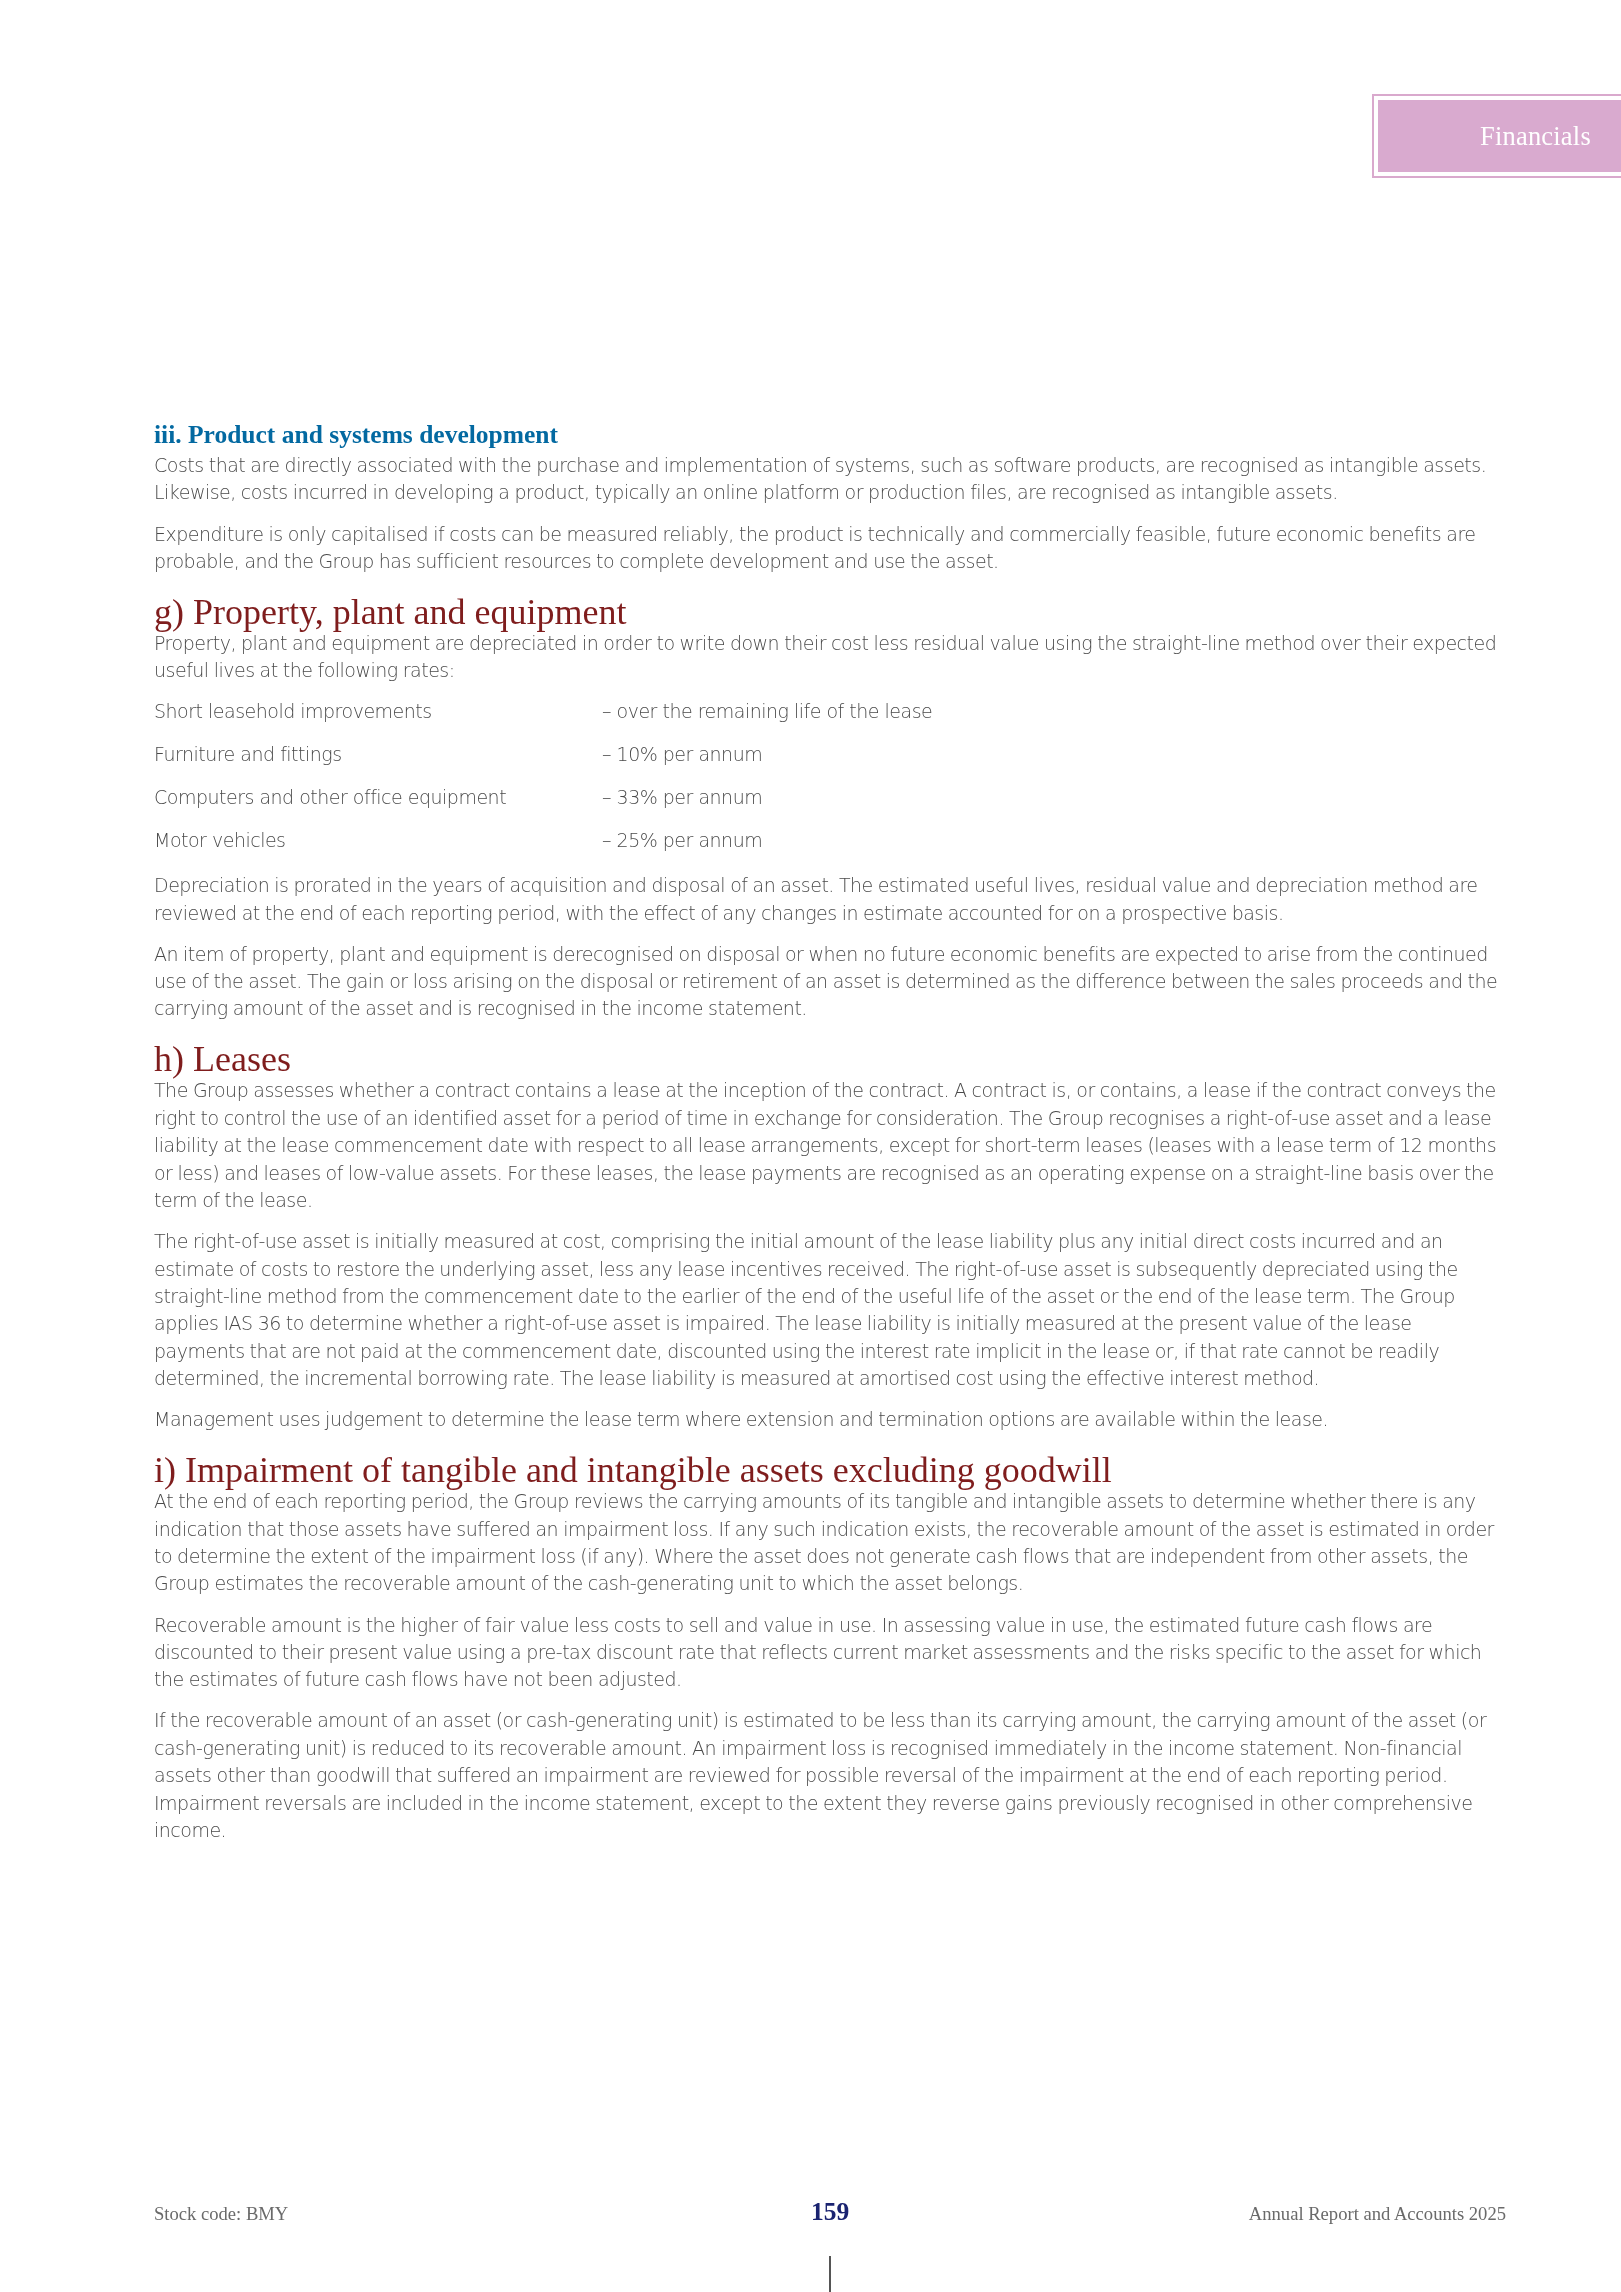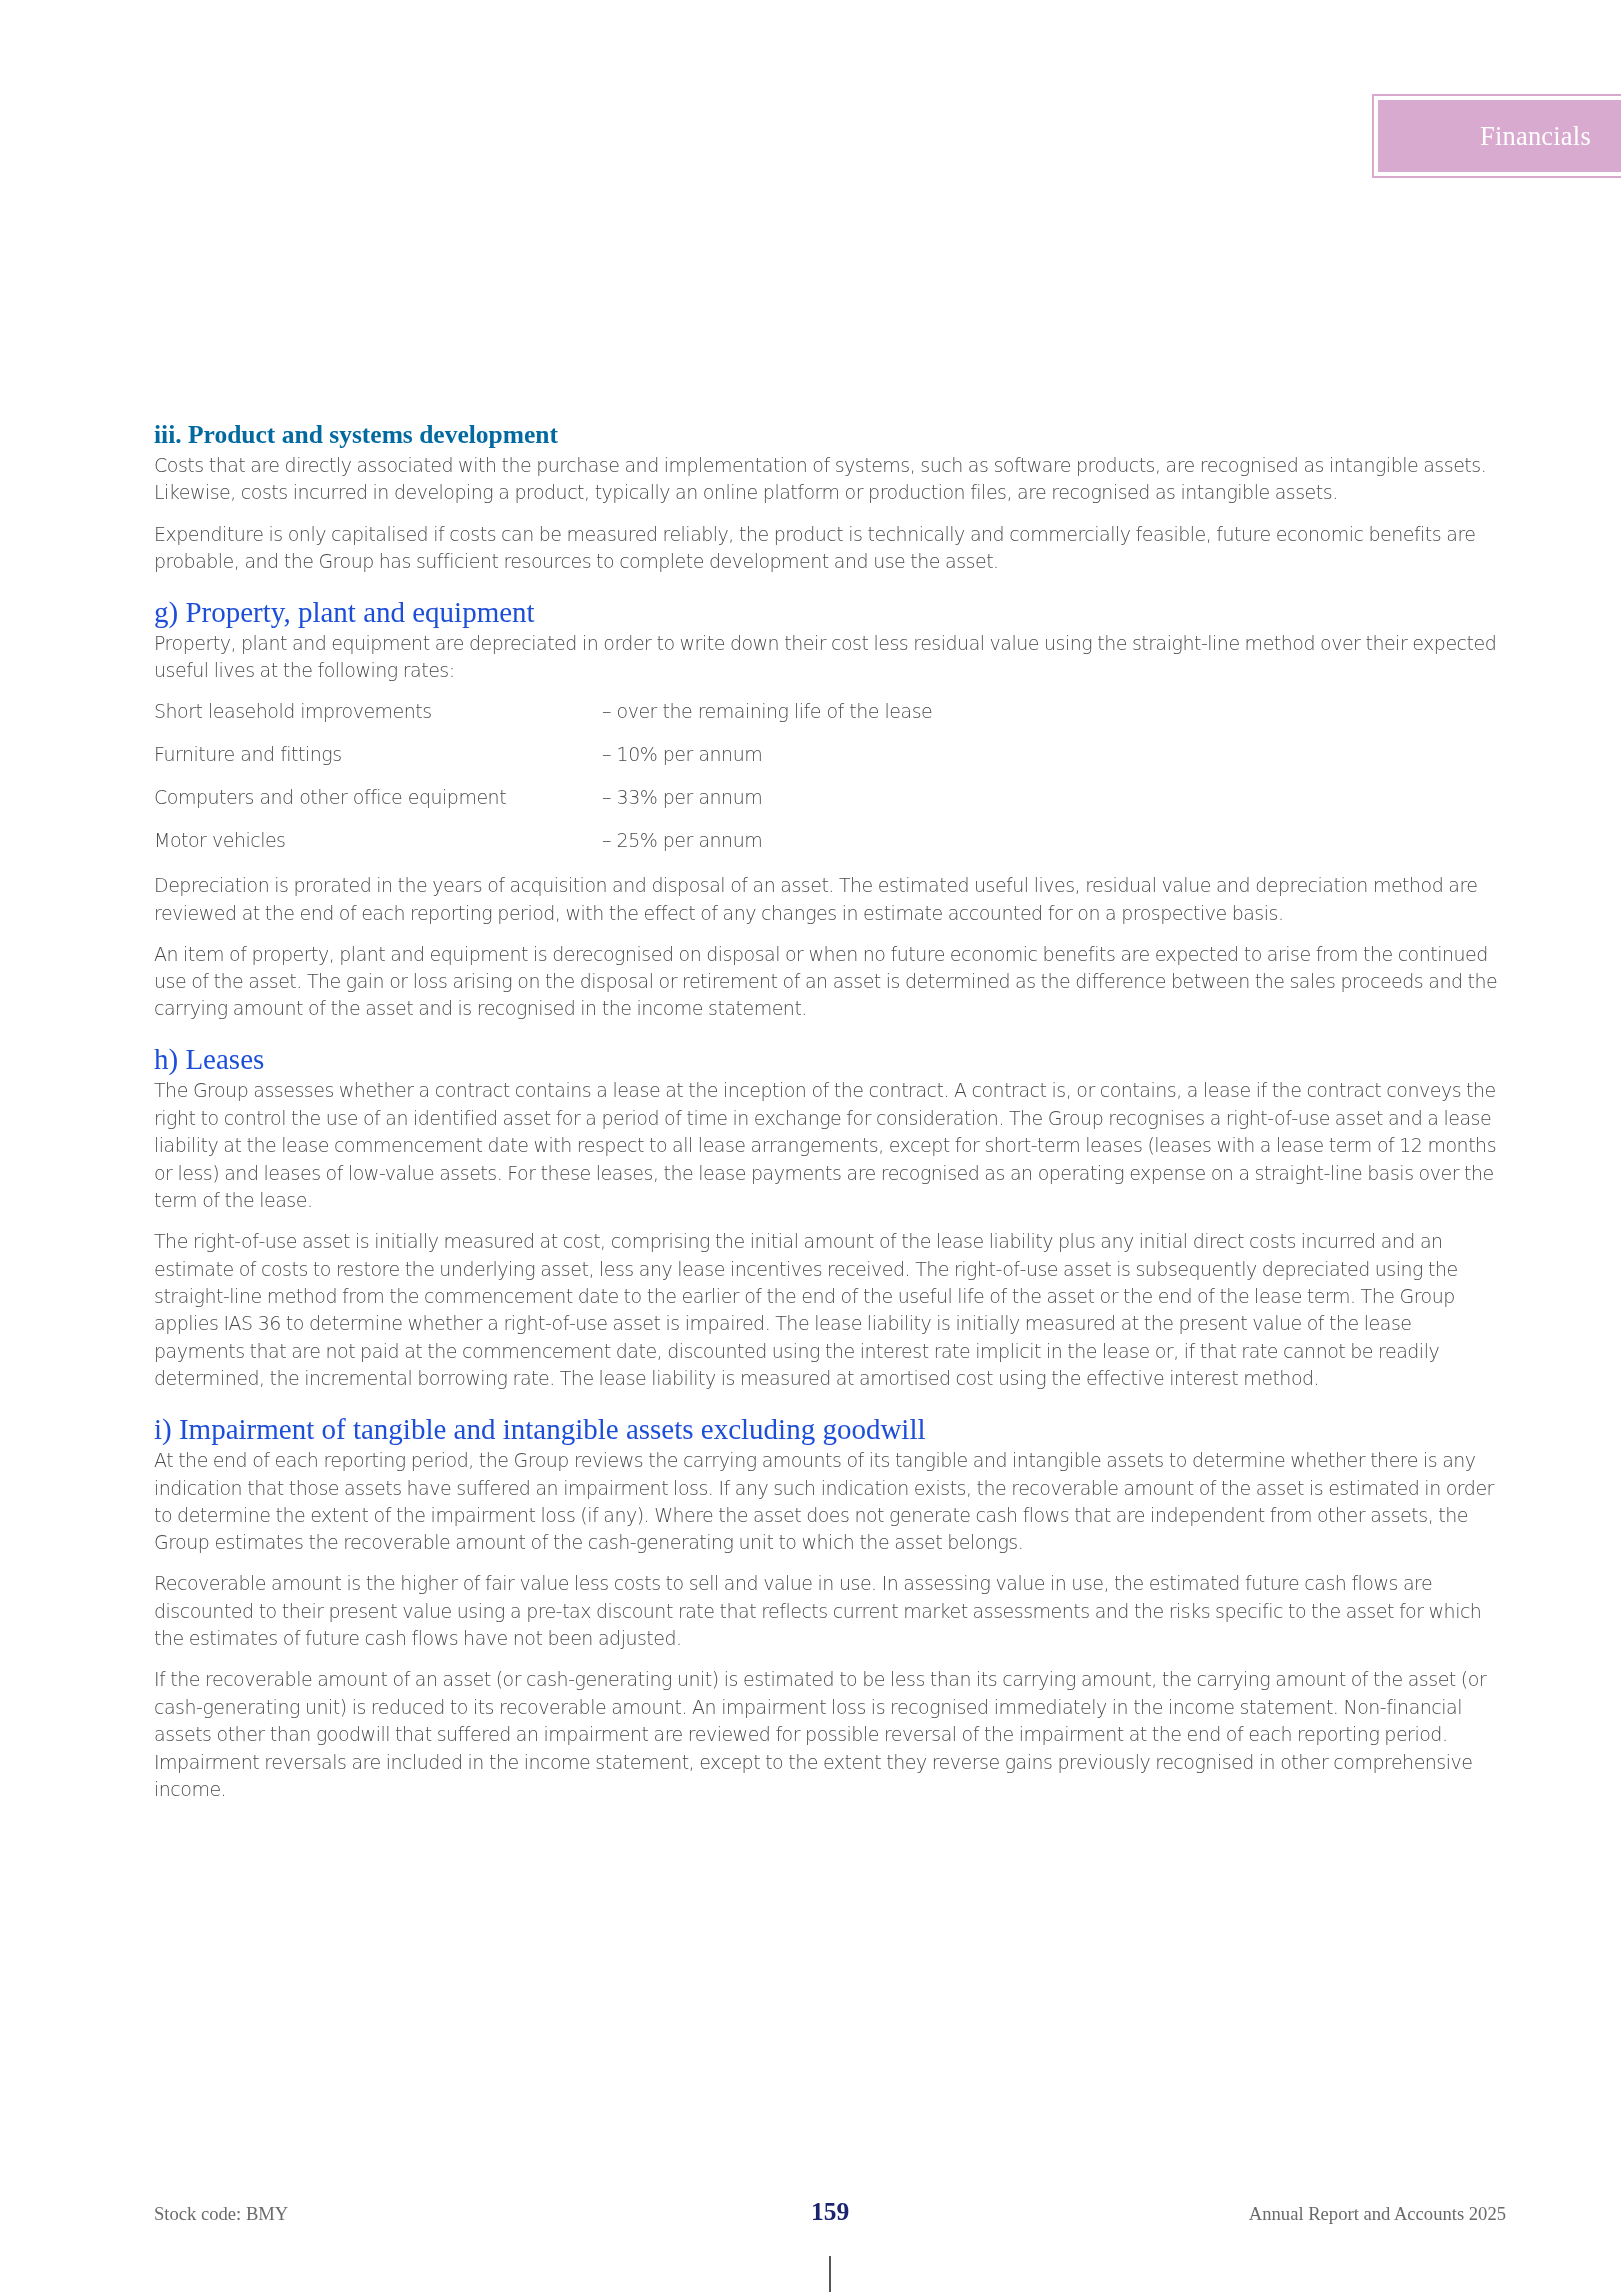--- a/index.html
+++ b/index.html
@@ -21,21 +21,21 @@
     color: #4a4a4a; font-size: 19px; line-height: 27.4px;
     font-weight: 300;
   }
   .content p { margin: 0 0 13.7px 0; letter-spacing: -0.5px; word-spacing: -0.5px; }
   .sub-heading {
     font-family: "Liberation Serif", "DejaVu Serif", serif; font-weight: bold;
     color: #0369a1; font-size: 25.5px; line-height: 33px; margin: 0 0 1px 0;
   }
   .sec-heading {
     font-family: "Liberation Serif", "DejaVu Serif", serif; font-weight: normal;
-    color: #1d4ed8; font-size: 29px; line-height: 35px; margin: 19.6px 0 0 0;
+    color: #7f1d1d; font-size: 36px; line-height: 35px; margin: 19.6px 0 0 0;
   }
   .rates { margin: 0 0 13.7px 0; }
   .rate-row { display: flex; height: 43px; align-items: flex-start; letter-spacing: -0.5px; }
   .rate-label { width: 448px; }
   .footer-left {
     position: absolute; left: 154px; top: 2203px;
     font-family: "Liberation Serif", "DejaVu Serif", serif; font-size: 18.6px; color: #6a6a6a;
   }
   .footer-page {
     position: absolute; left: 0; width: 1660px; text-align: center; top: 2197px;
@@ -84,20 +84,21 @@
       <span>– 25% per annum</span>
     </div>
   </div>
 
   <p>Depreciation is prorated in the years of acquisition and disposal of an asset. The estimated useful lives, residual value and depreciation method are reviewed at the end of each reporting period, with the effect of any changes in estimate accounted for on a prospective basis.</p>
   <p>An item of property, plant and equipment is derecognised on disposal or when no future economic benefits are expected to arise from the continued use of the asset. The gain or loss arising on the disposal or retirement of an asset is determined as the difference between the sales proceeds and the carrying amount of the asset and is recognised in the income statement.</p>
 
   <h2 class="sec-heading">h) Leases</h2>
   <p>The Group assesses whether a contract contains a lease at the inception of the contract. A contract is, or contains, a lease if the contract conveys the right to control the use of an identified asset for a period of time in exchange for consideration. The Group recognises a right-of-use asset and a lease liability at the lease commencement date with respect to all lease arrangements, except for short-term leases (leases with a lease term of 12 months or less) and leases of low-value assets. For these leases, the lease payments are recognised as an operating expense on a straight-line basis over the term of the lease.</p>
   <p>The right-of-use asset is initially measured at cost, comprising the initial amount of the lease liability plus any initial direct costs incurred and an estimate of costs to restore the underlying asset, less any lease incentives received. The right-of-use asset is subsequently depreciated using the straight-line method from the commencement date to the earlier of the end of the useful life of the asset or the end of the lease term. The Group applies IAS 36 to determine whether a right-of-use asset is impaired. The lease liability is initially measured at the present value of the lease payments that are not paid at the commencement date, discounted using the interest rate implicit in the lease or, if that rate cannot be readily determined, the incremental borrowing rate. The lease liability is measured at amortised cost using the effective interest method.</p>
+  <p>Management uses judgement to determine the lease term where extension and termination options are available within the lease.</p>
 
   <h2 class="sec-heading">i) Impairment of tangible and intangible assets excluding goodwill</h2>
   <p>At the end of each reporting period, the Group reviews the carrying amounts of its tangible and intangible assets to determine whether there is any indication that those assets have suffered an impairment loss. If any such indication exists, the recoverable amount of the asset is estimated in order to determine the extent of the impairment loss (if any). Where the asset does not generate cash flows that are independent from other assets, the Group estimates the recoverable amount of the cash-generating unit to which the asset belongs.</p>
   <p>Recoverable amount is the higher of fair value less costs to sell and value in use. In assessing value in use, the estimated future cash flows are discounted to their present value using a pre-tax discount rate that reflects current market assessments and the risks specific to the asset for which the estimates of future cash flows have not been adjusted.</p>
   <p>If the recoverable amount of an asset (or cash-generating unit) is estimated to be less than its carrying amount, the carrying amount of the asset (or cash-generating unit) is reduced to its recoverable amount. An impairment loss is recognised immediately in the income statement. Non-financial assets other than goodwill that suffered an impairment are reviewed for possible reversal of the impairment at the end of each reporting period.  Impairment reversals are included in the income statement, except to the extent they reverse gains previously recognised in other comprehensive income.</p>
 </div>
 
 <div class="footer-left">Stock code: BMY</div>
 <div class="footer-page">159</div>
 <div class="footer-right">Annual Report and Accounts 2025</div>

